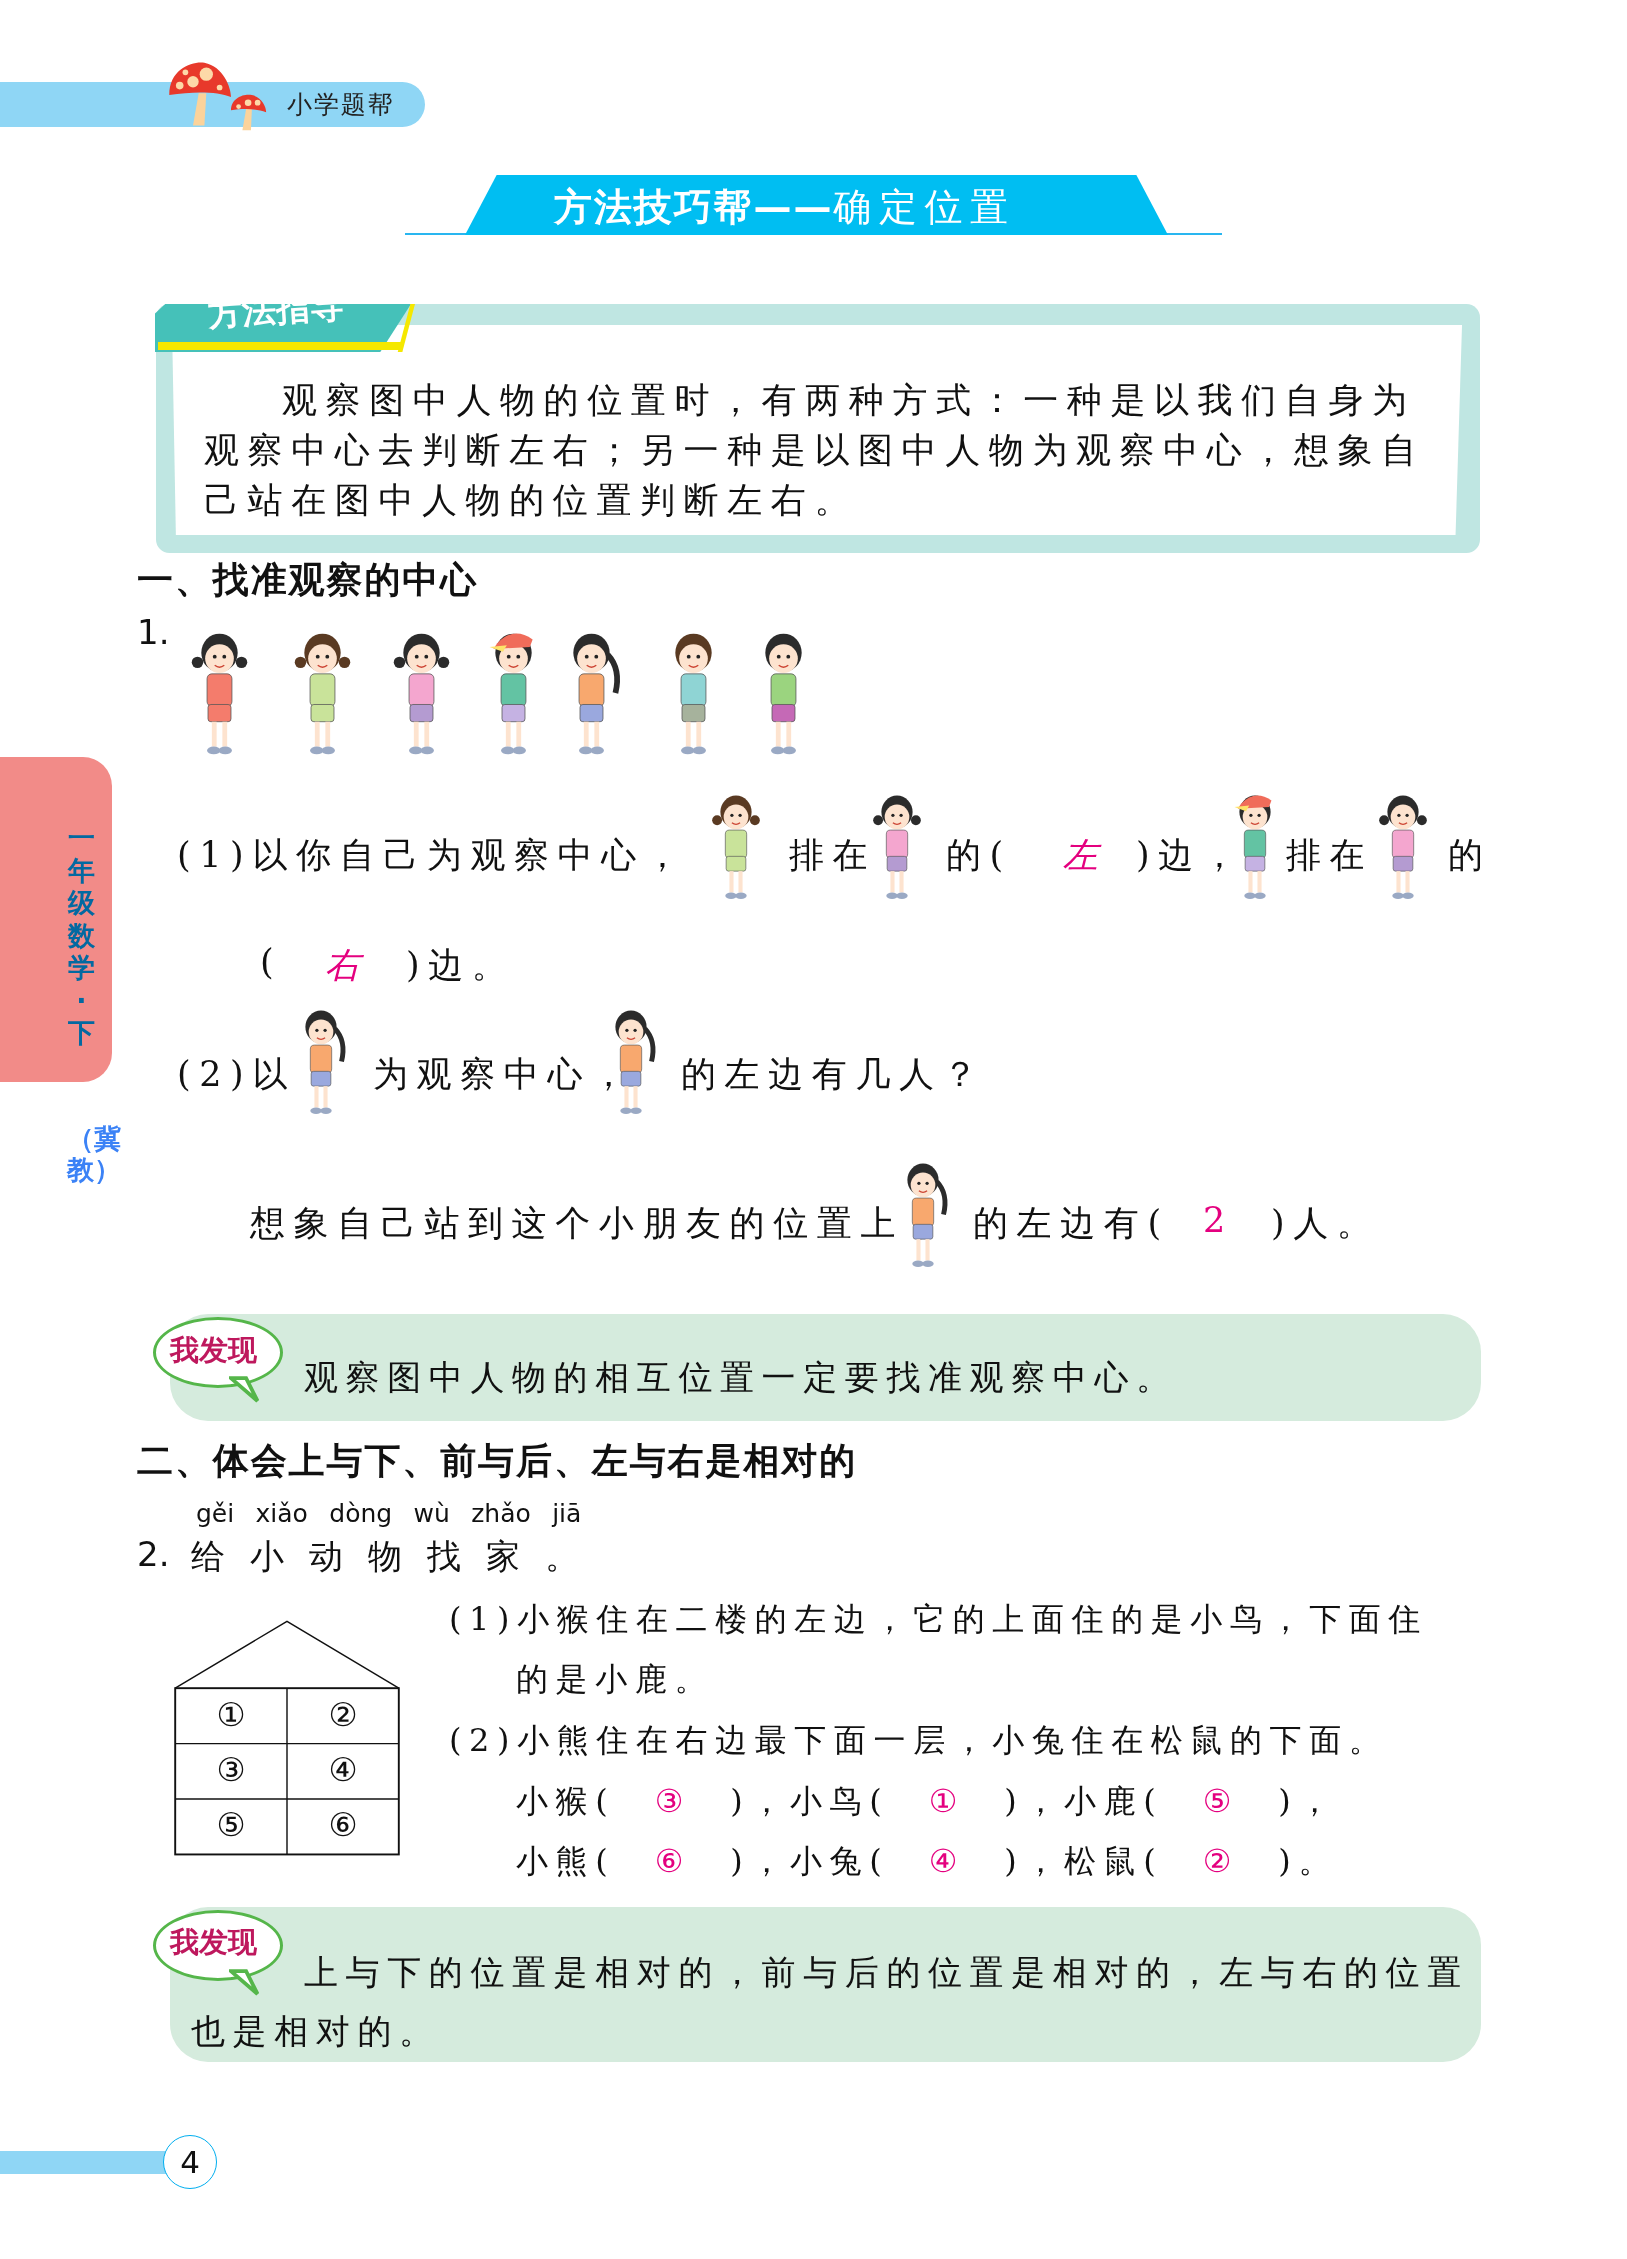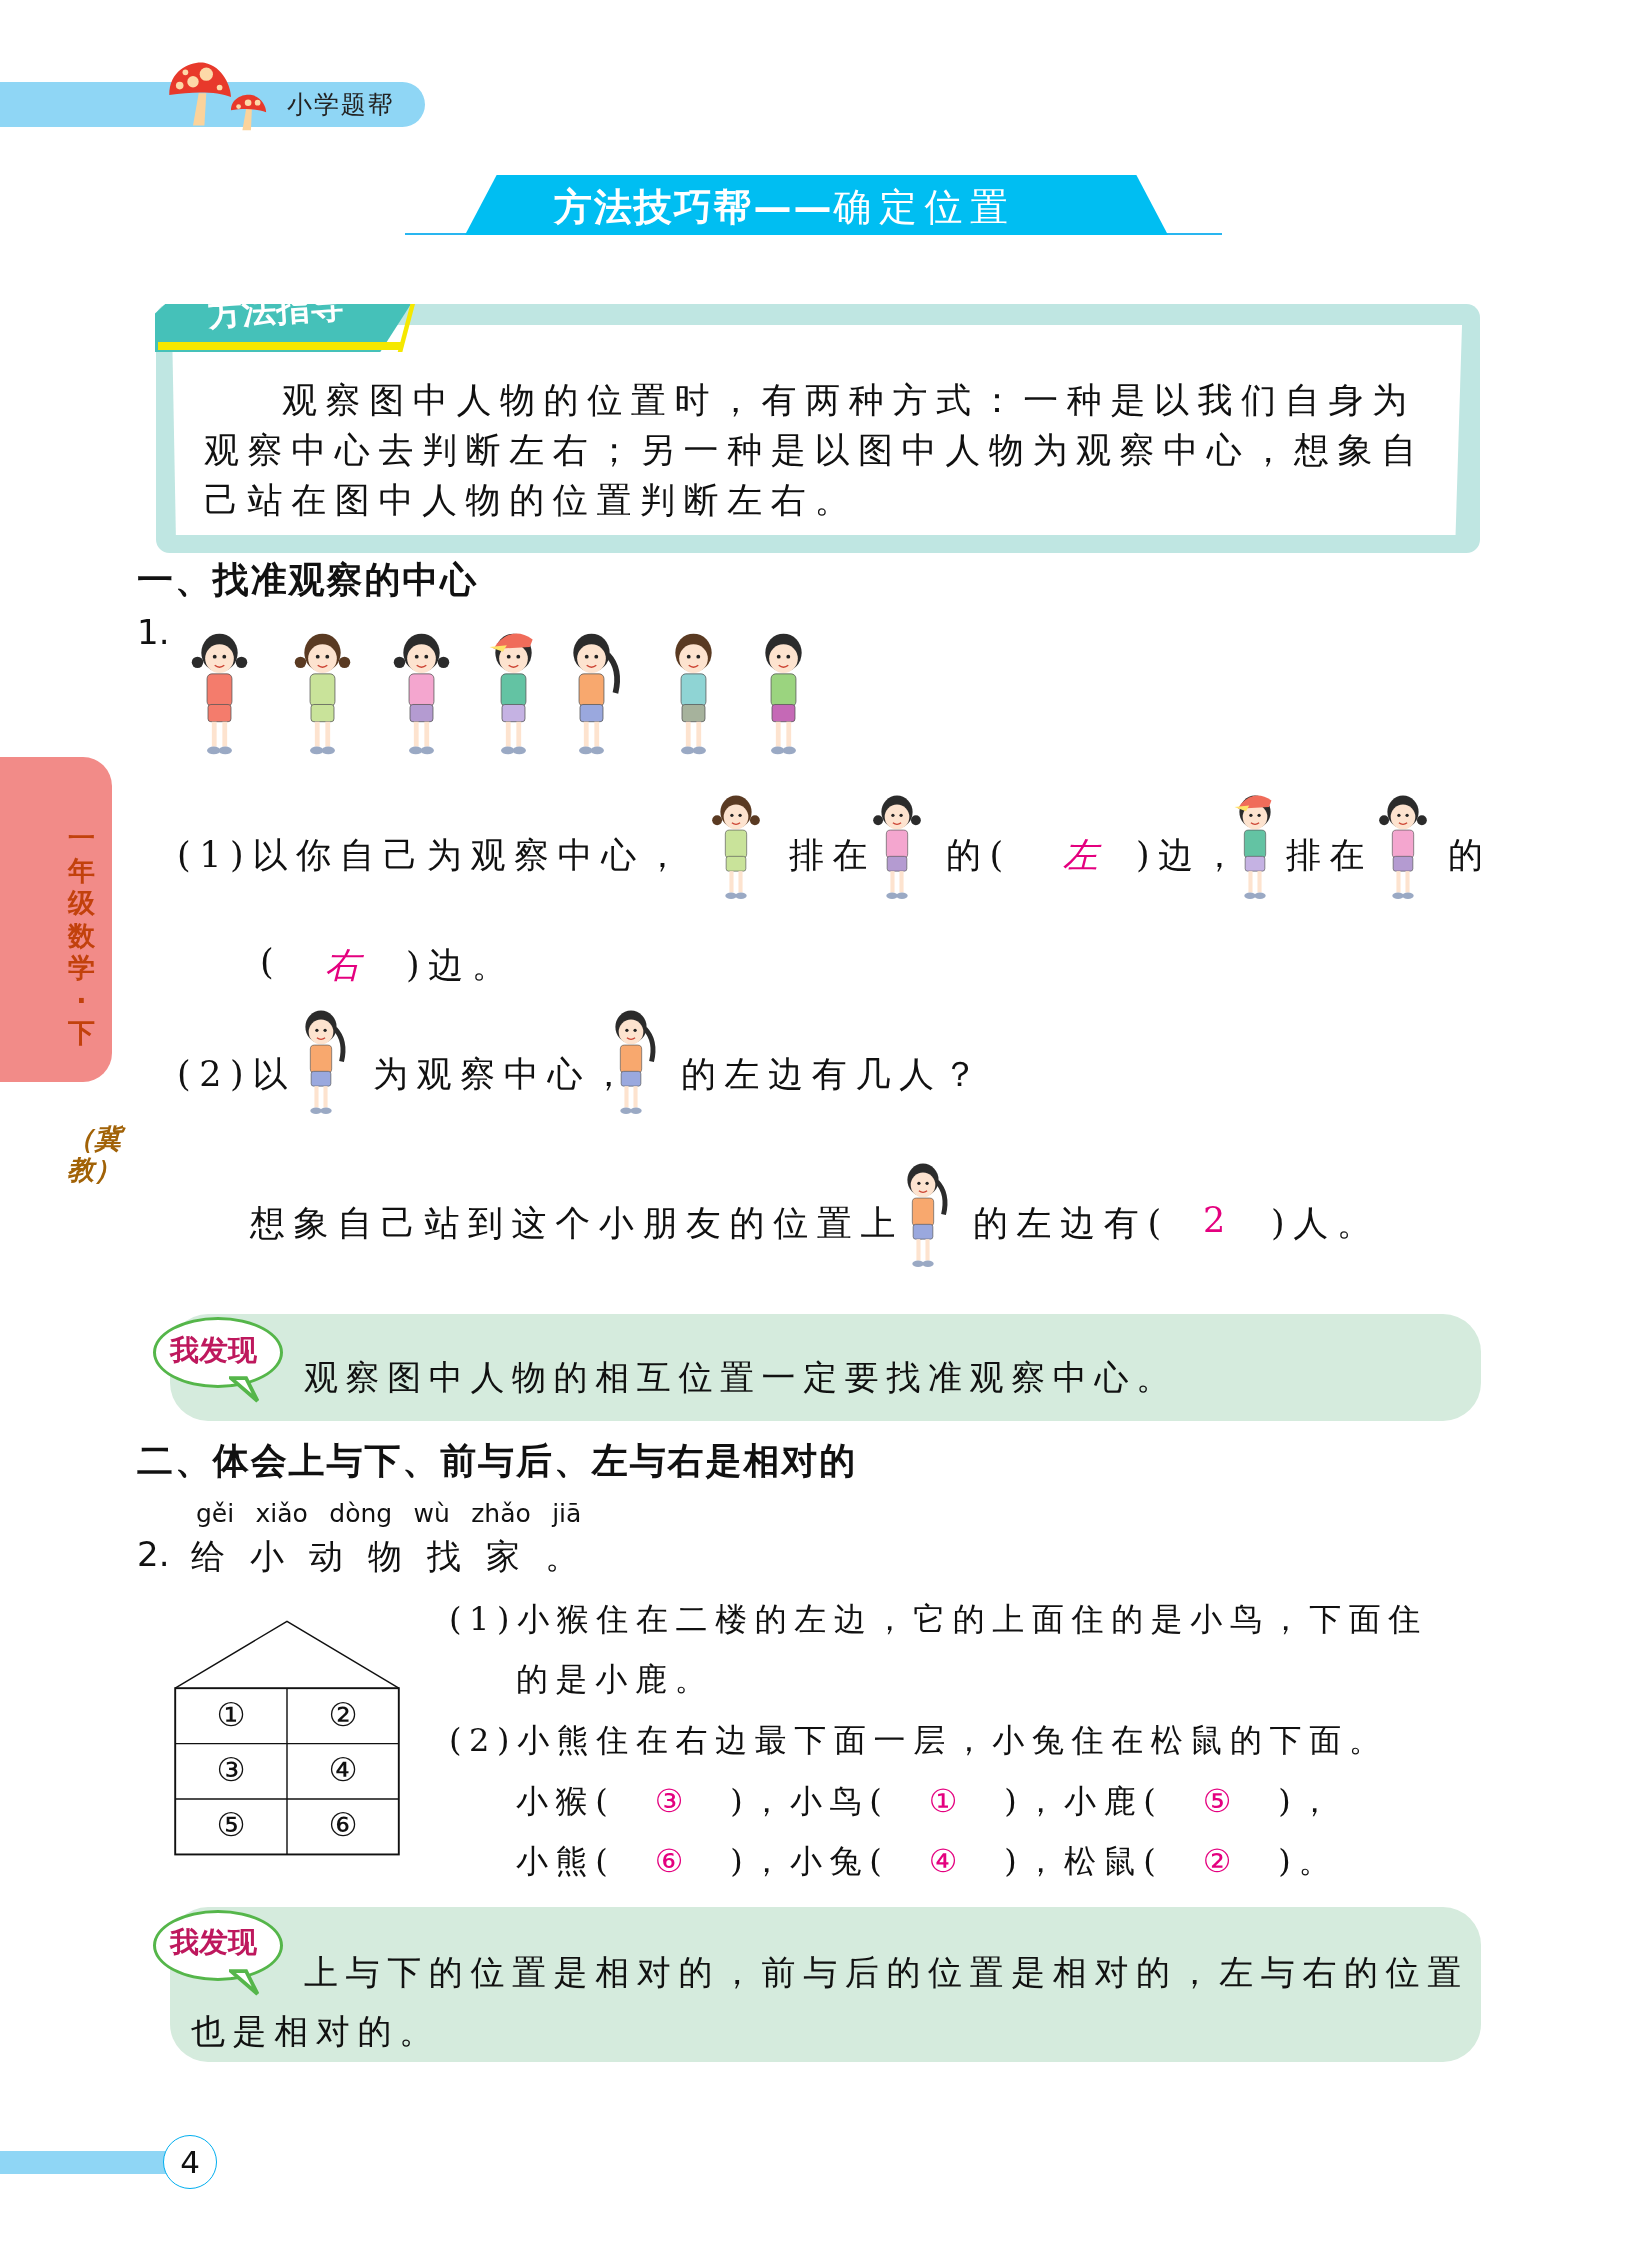--- a/index.html
+++ b/index.html
@@ -29,22 +29,22 @@
   .q-line{font-size:35px;letter-spacing:8.6px;white-space:nowrap;}
   .ans{color:#e4007f;font-style:italic;}
   .ans-n{color:#e4007f;}
   
   .disc{background:#d5ebdd;border-radius:38px;}
   .disc-badge{width:124px;height:65px;border:3.8px solid #55b64a;border-radius:50%;background:#fff;}
   .disc-badge-text{font-size:29px;font-weight:bold;color:#be185d;}
   .disc-text{font-size:34px;letter-spacing:7.6px;white-space:nowrap;}
   
   .side-tab{left:0;top:757px;width:112px;height:325px;background:#f28b88;border-radius:0 29px 29px 0;}
-  .side-text{left:67px;top:822px;width:29px;font-size:27px;font-weight:bold;color:#c2410c;line-height:32.5px;text-align:center;}
-  .side-sub{left:67px;top:1123px;width:29px;font-size:27px;font-weight:bold;color:#a16207;line-height:31px;text-align:center;font-style:italic;}
+  .side-text{left:67px;top:822px;width:29px;font-size:27px;font-weight:bold;color:#0369a1;line-height:32.5px;text-align:center;}
+  .side-sub{left:67px;top:1123px;width:29px;font-size:27px;font-weight:bold;color:#3b82f6;line-height:31px;text-align:center;}
   
   .house-svg{left:153px;top:1606px;}
   .opt-line{font-size:32px;letter-spacing:7.6px;white-space:nowrap;}
   
   .pg-bar{left:0;top:2151px;width:167px;height:23px;background:#8fd6f5;}
   .pg-circle{left:163px;top:2135px;width:52px;height:52px;border:1.9px solid #00aeef;border-radius:50%;background:#fff;text-align:center;line-height:52px;font-size:31px;}
 </style>
 </head>
 <body>
 

